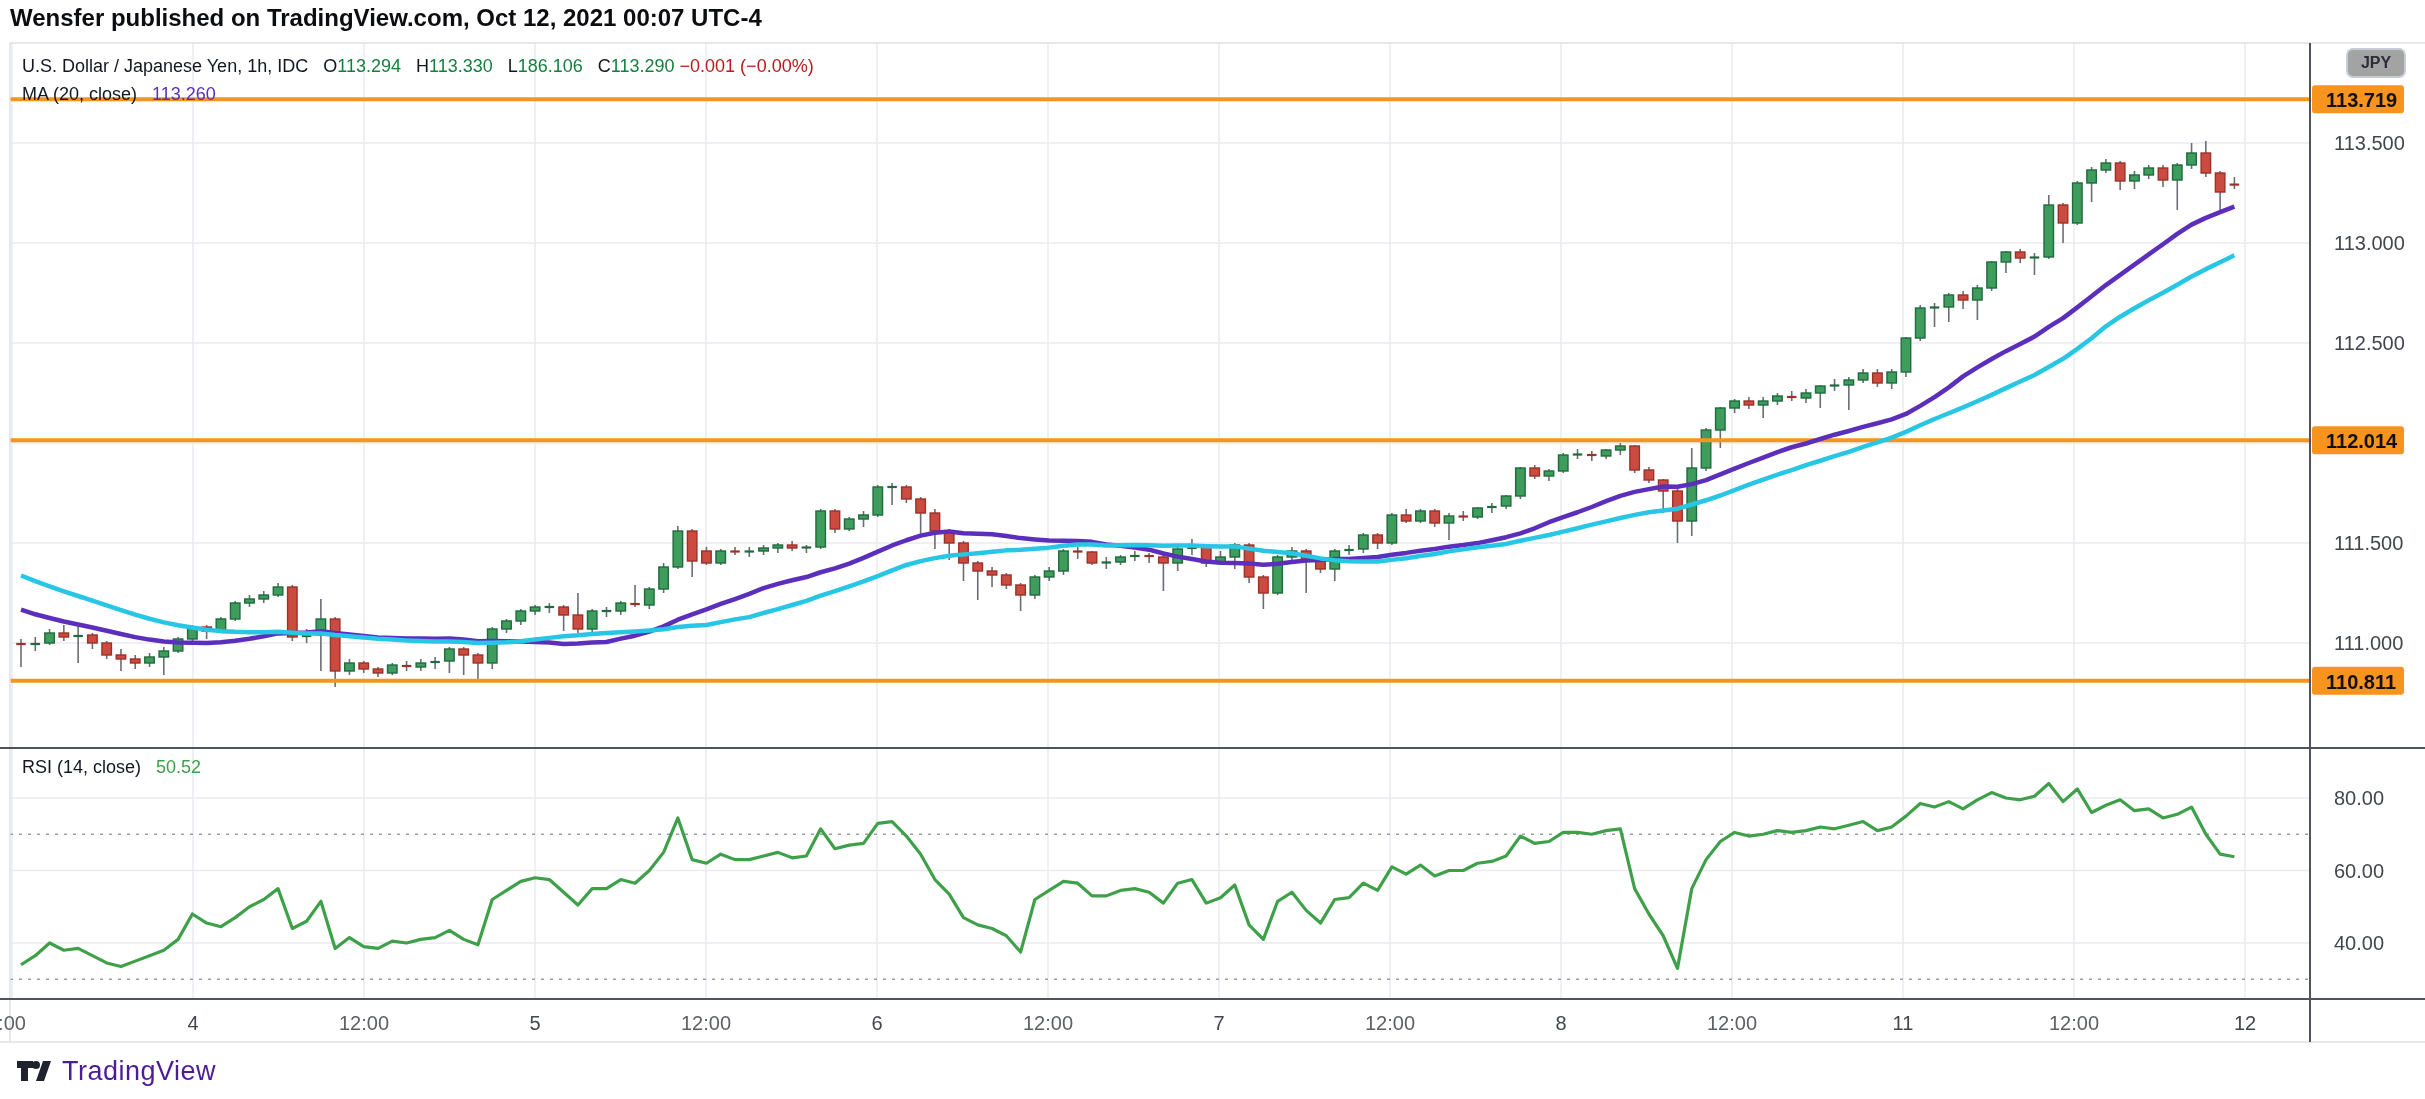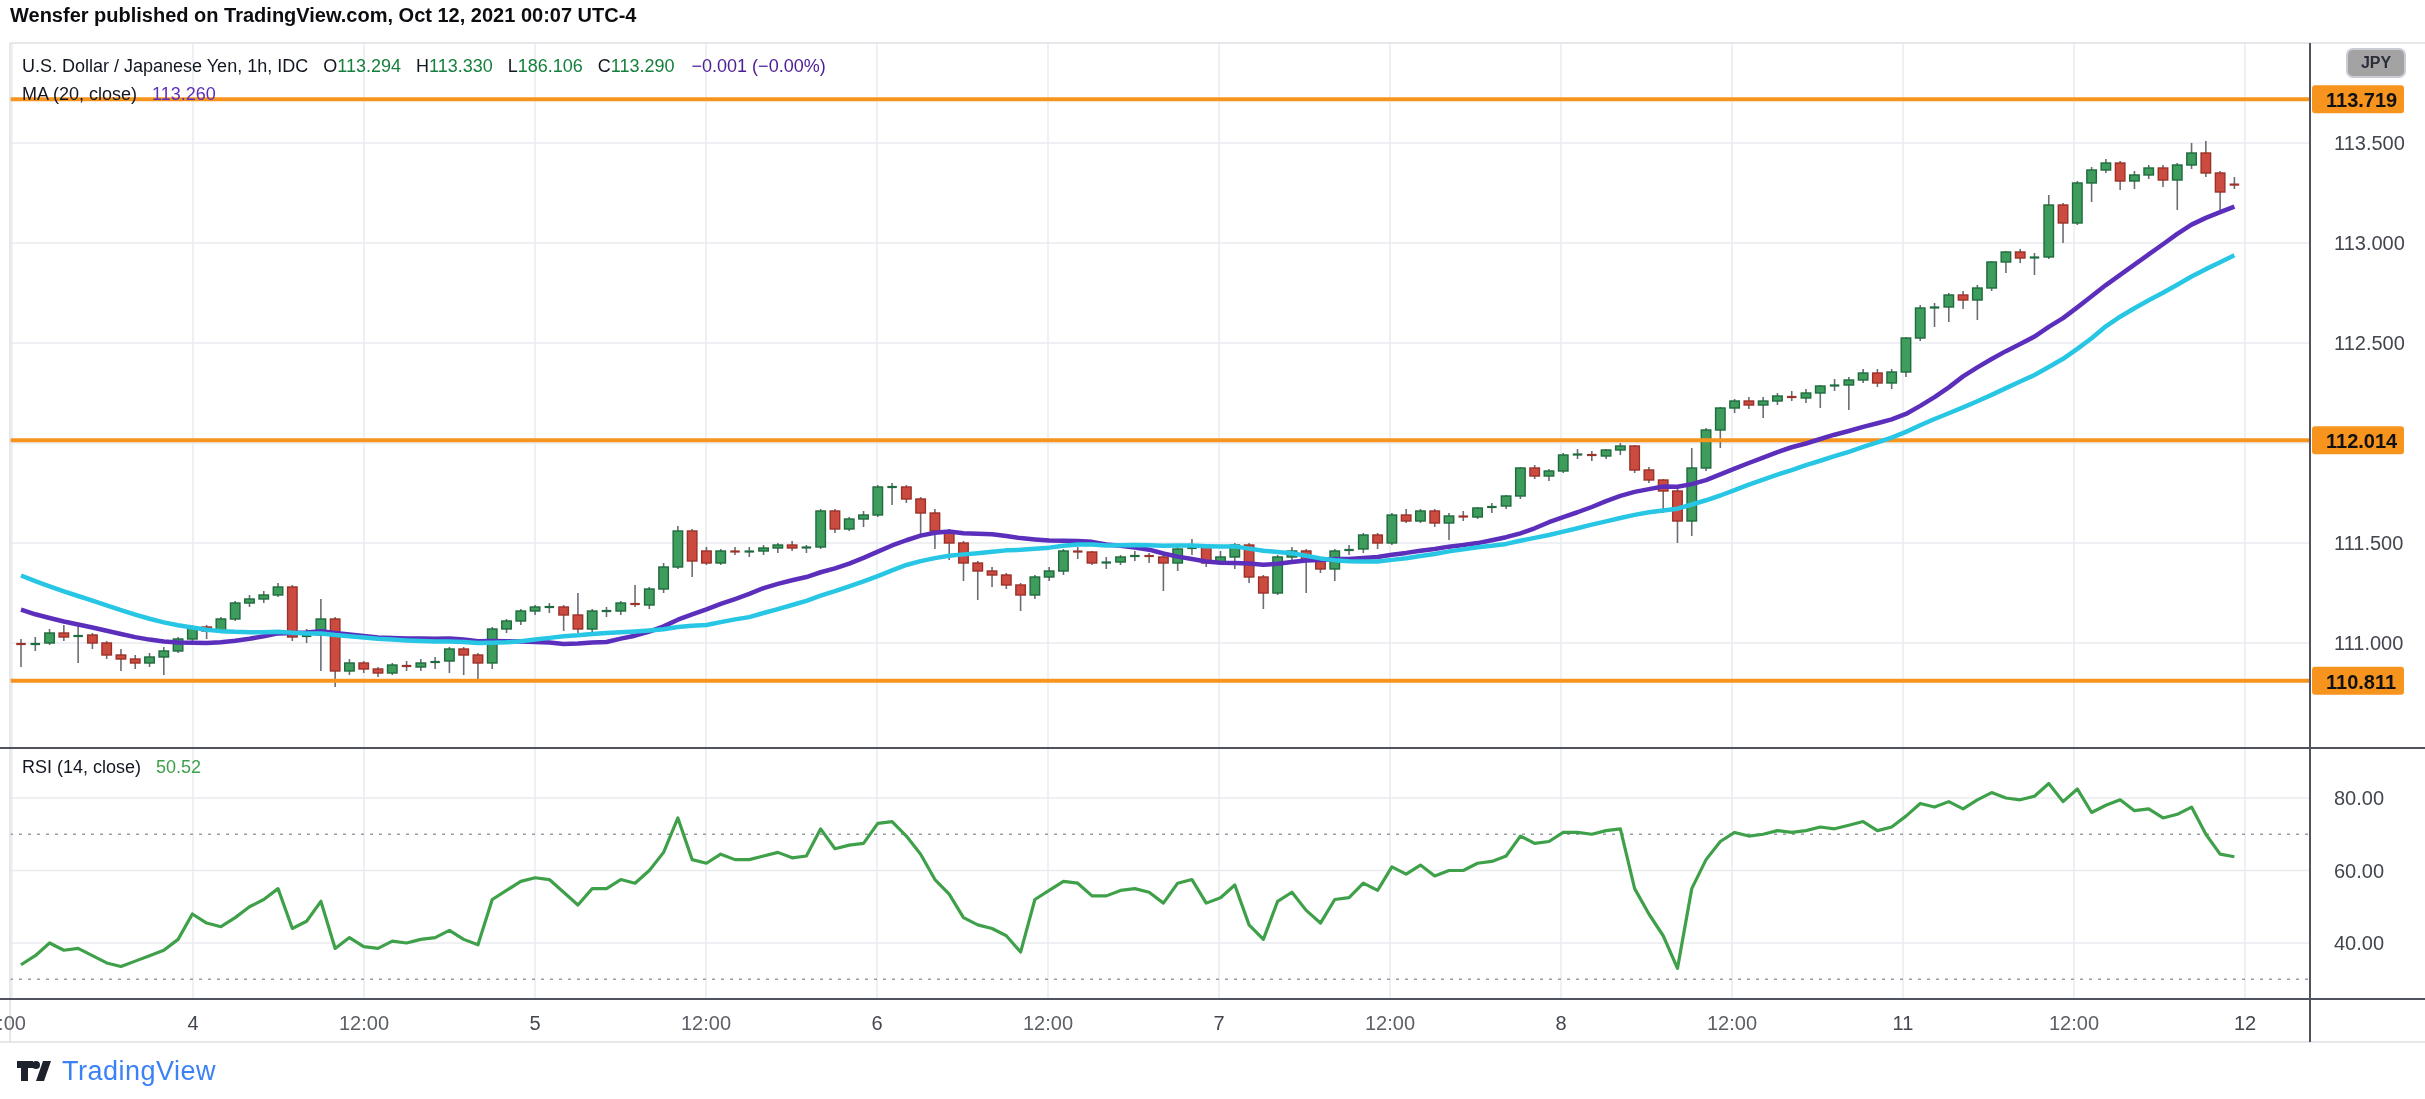--- a/index.html
+++ b/index.html
@@ -1,34 +1,34 @@
 <!DOCTYPE html>
 <html><head>
 <meta charset="utf-8">
 <style>
   html,body{margin:0;padding:0;background:#fff;}
   #page{position:relative;width:2425px;height:1099px;background:#fff;overflow:hidden;
         font-family:"Liberation Sans","DejaVu Sans",sans-serif;}
-  .hdr{position:absolute;left:10px;top:4px;font-size:20px;font-weight:700;color:#0c0d10;white-space:nowrap;}
+  .hdr{position:absolute;left:10px;top:4px;font-size:24px;font-weight:700;color:#0c0d10;white-space:nowrap;}
   svg#plot{position:absolute;left:0;top:0;}
   .legend{position:absolute;left:22px;top:52px;font-size:18px;color:#131722;line-height:28px;white-space:nowrap;}
   .legend .row{height:28px;}
   .ohlc-letter{color:#131722;margin-left:10px;}
   .ohlc-val{color:#15803d;}
-  .chg{color:#4c1d95;margin-left:12px;text-align:right;}
+  .chg{color:#b91c1c;text-align:right;}
   .ma-val{margin-left:10px;}
   .ma20{color:#5B2EBC;}
   .ma30{color:#16BECD;}
   .rsi-legend{position:absolute;left:22px;top:757px;font-size:18px;color:#131722;white-space:nowrap;}
   .rsi-val{color:#3FA04A;margin-left:10px;}
   .jpy-badge{position:absolute;left:2346px;top:48px;width:56px;height:26px;border:2px solid #c9ccd4;
              border-radius:7px;display:flex;align-items:center;justify-content:center;
              font-size:16px;font-weight:700;color:#2a2e39;background:#a3a3a3;}
   .footer{position:absolute;left:16px;top:1056px;display:flex;align-items:center;gap:10px;}
-  .brand{font-size:27px;color:#3b82f6;letter-spacing:0.5px;}
+  .brand{font-size:27px;color:#4c1d95;letter-spacing:0.5px;}
 </style>
 </head>
 <body>
 
 <div id="page">
 
   <svg id="plot" width="2425" height="1099">
       <g>
         <line x1="12" y1="43" x2="12" y2="748" stroke="#e9ebf0" stroke-width="1.5"></line>
         <line x1="12" y1="748" x2="12" y2="999" stroke="#e9ebf0" stroke-width="1.5"></line>

